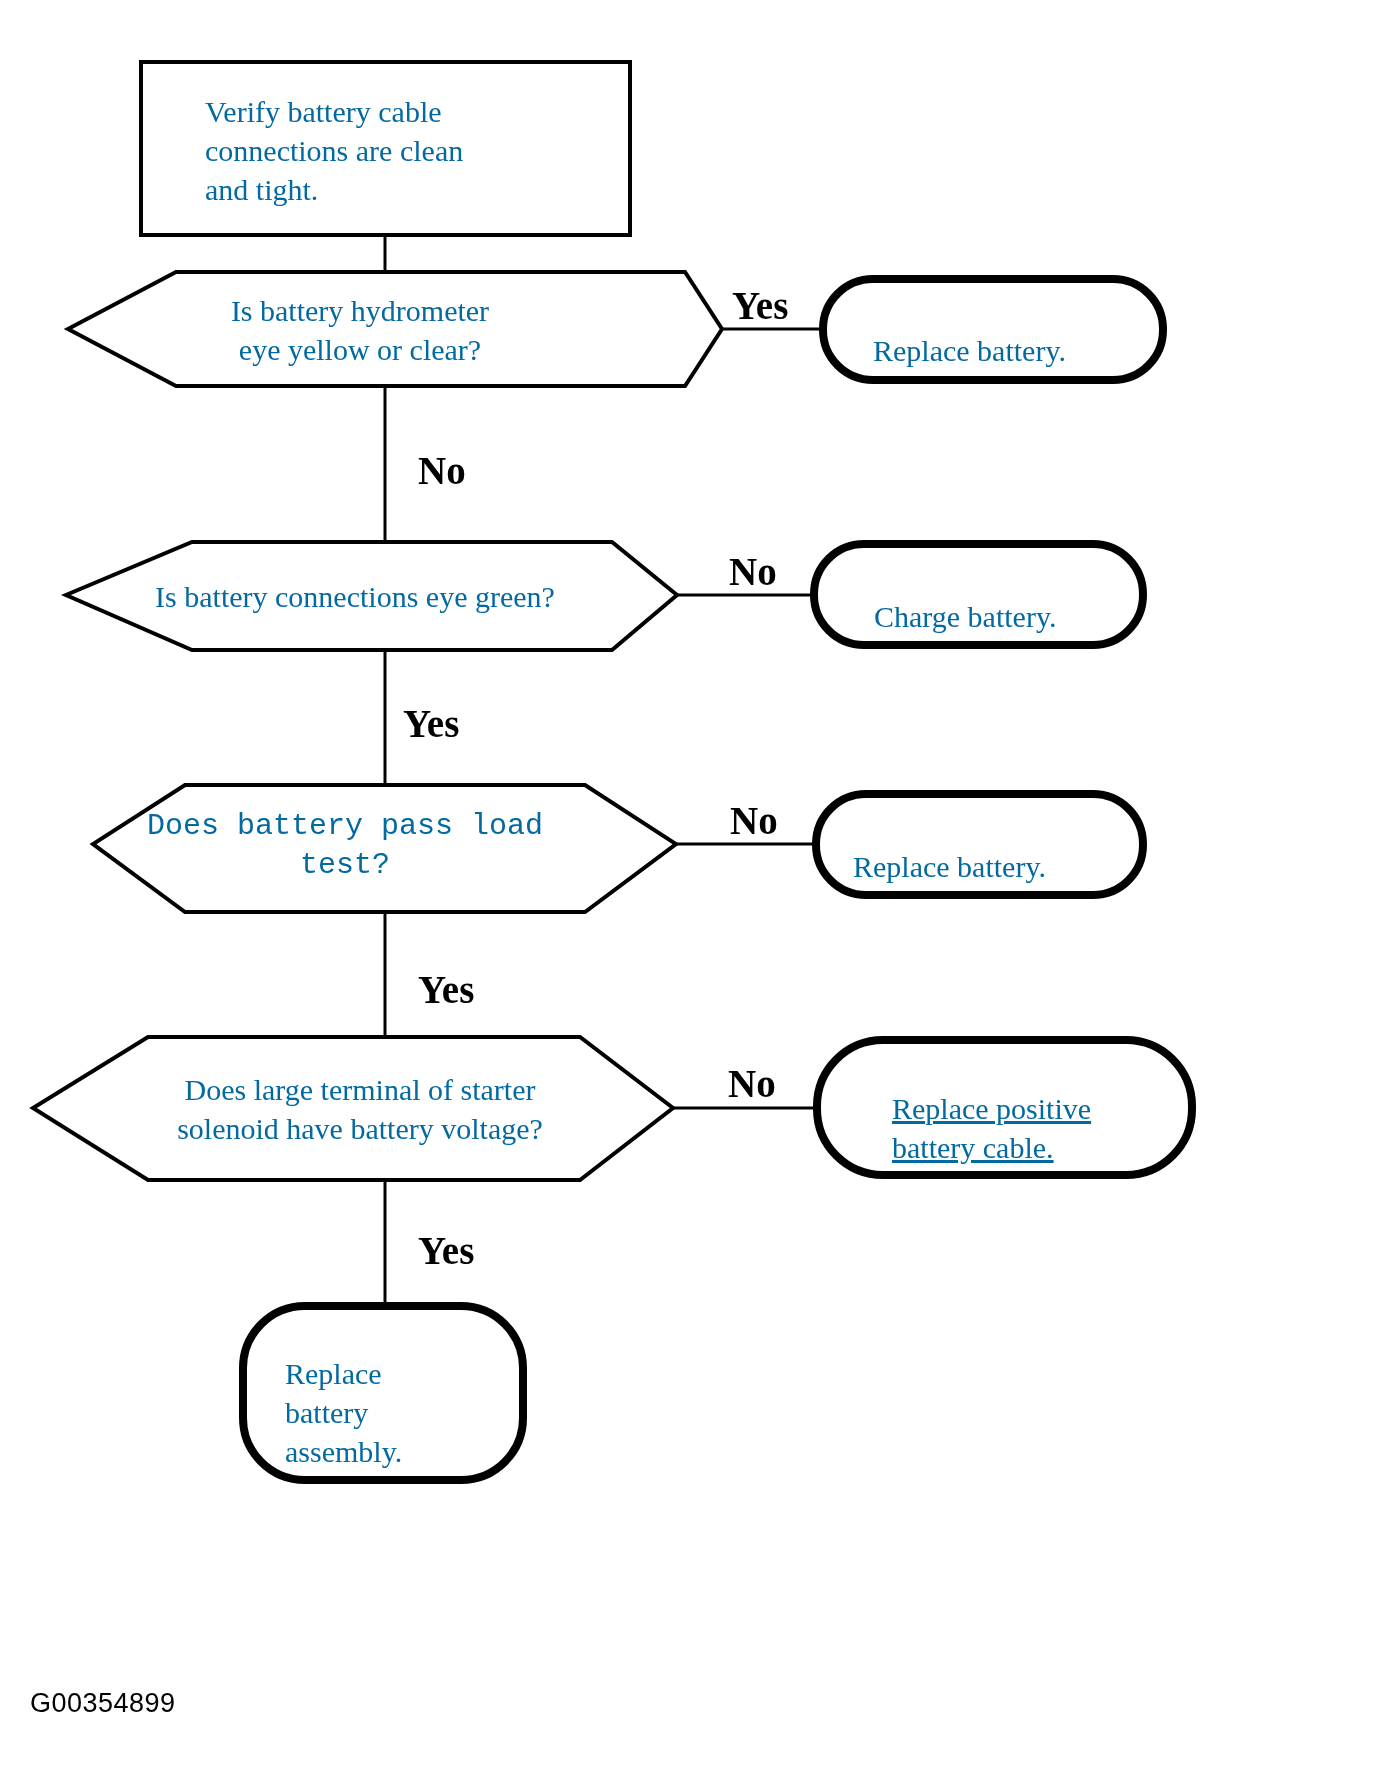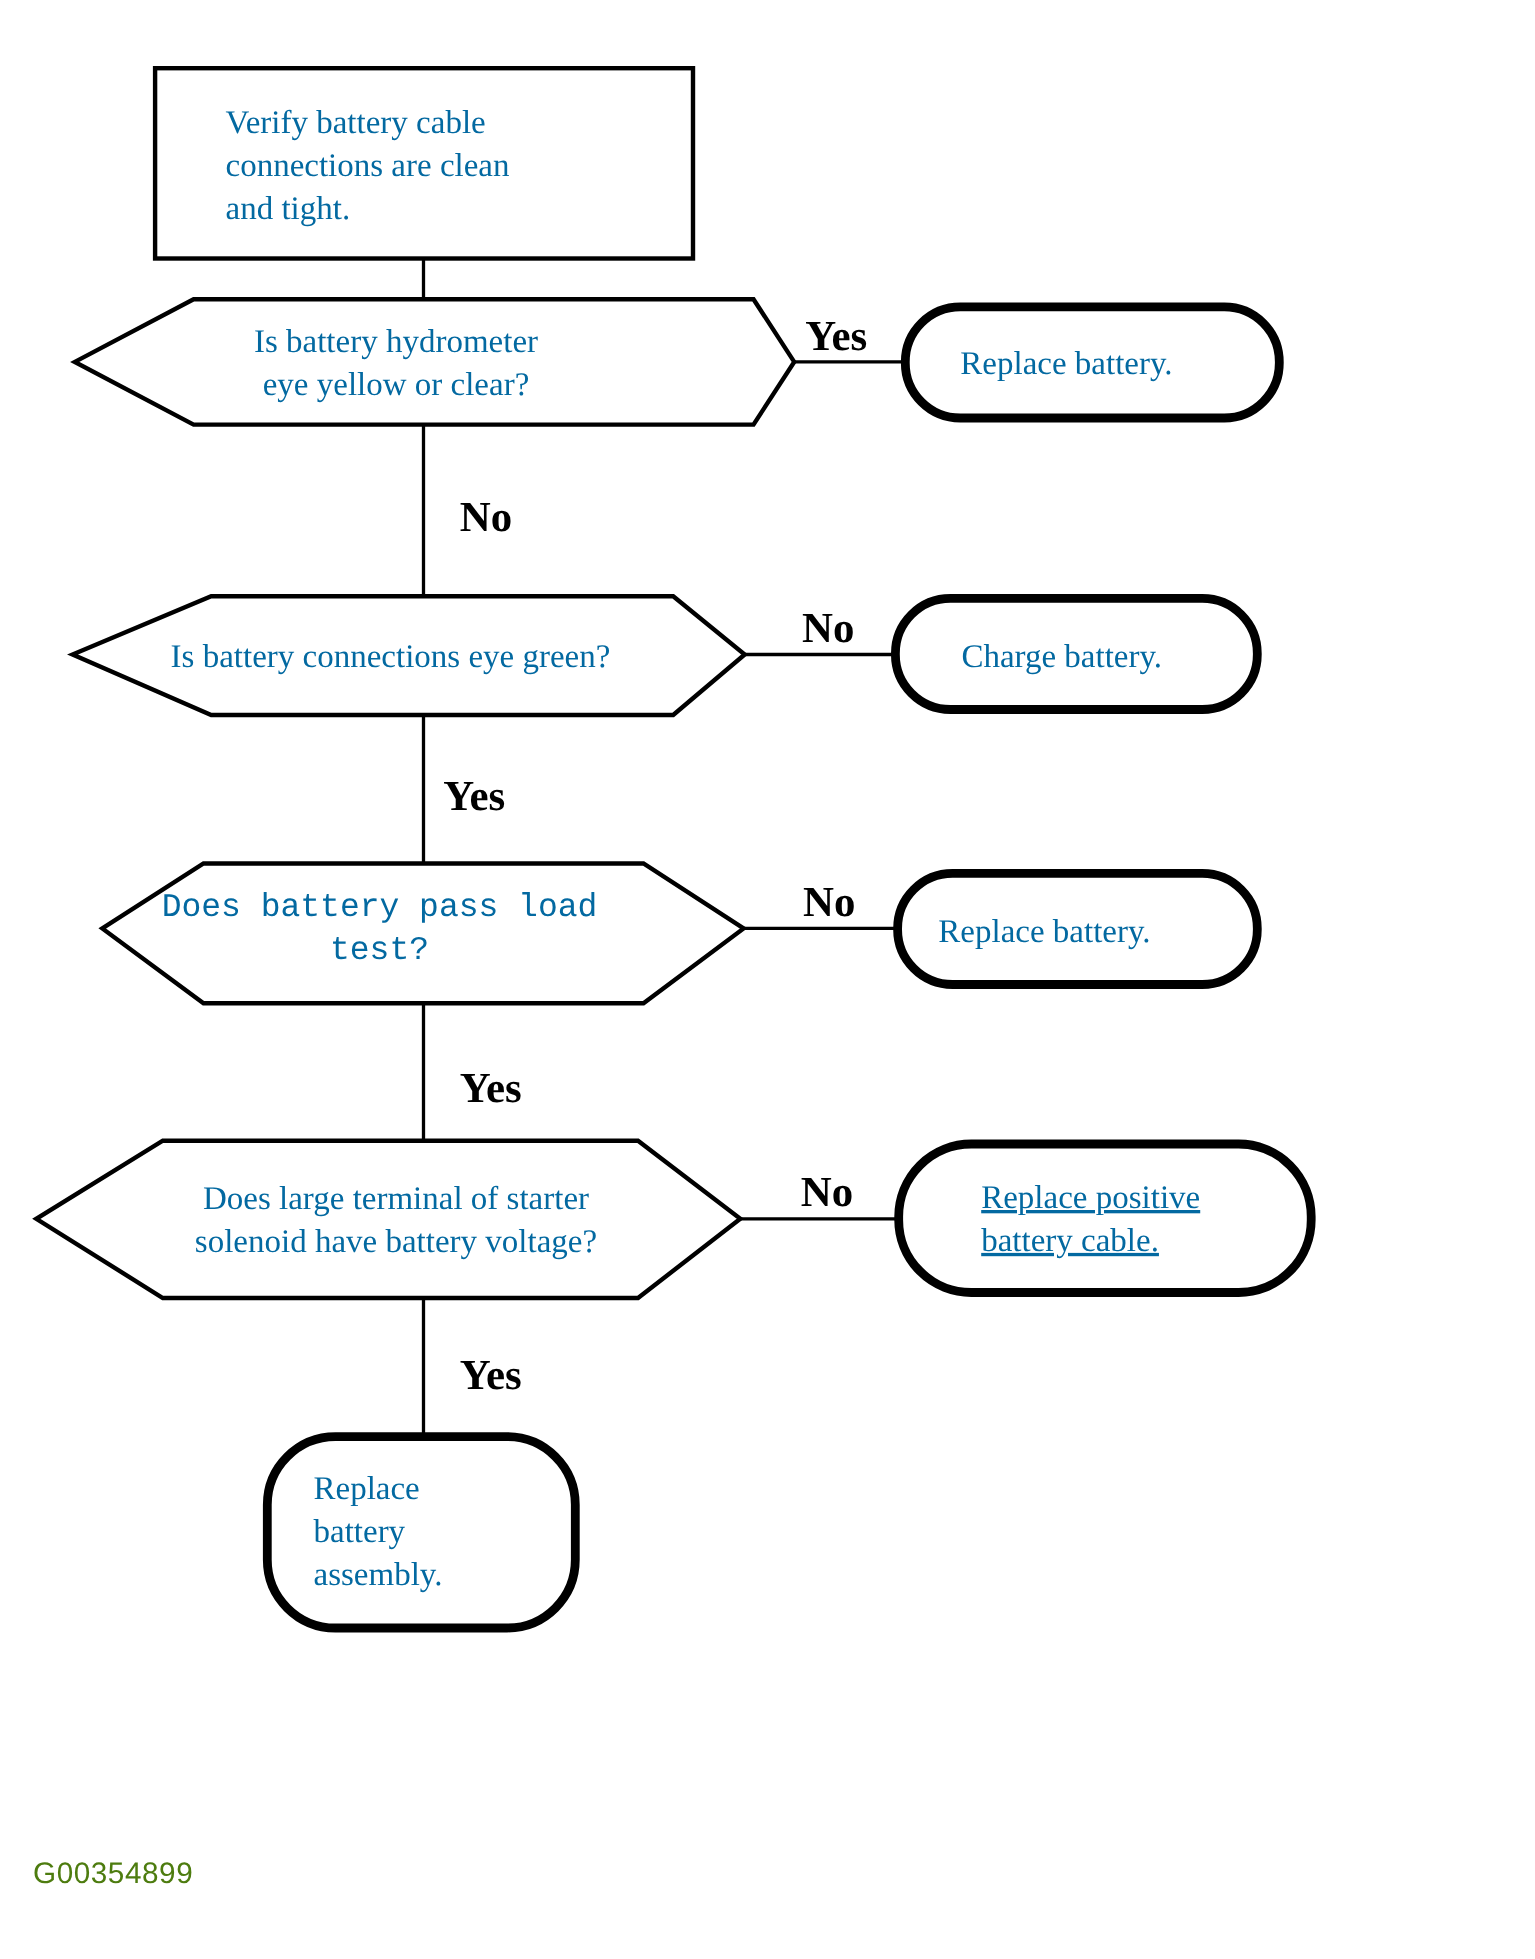--- a/index.html
+++ b/index.html
@@ -39,37 +39,38 @@
   .decision-text {
     font-size: 30px;
     line-height: 1.30;
     text-align: center;
     align-items: center;
   }
   .terminal-text {
     font-size: 30px;
     line-height: 1.30;
     text-align: left;
+    margin-top: 20px;
   }
   .edge-label {
     position: absolute;
     font-size: 39px;
     font-weight: 700;
     color: #000;
     line-height: 1;
     white-space: nowrap;
   }
   .footer-code {
     position: absolute;
     left: 30px;
     top: 1688px;
     font-family: "Liberation Sans", "DejaVu Sans", sans-serif;
     font-size: 27px;
     letter-spacing: 0.5px;
-    color: #4d7c0f;
+    color: #000000;
     text-align: right;
   }
 </style>
 </head>
 <body>
 
 <svg id="flow-canvas" viewBox="0 0 1395 1781" xmlns="http://www.w3.org/2000/svg" aria-hidden="true">
 
   <g stroke="#000000" fill="none" stroke-width="3">
 

